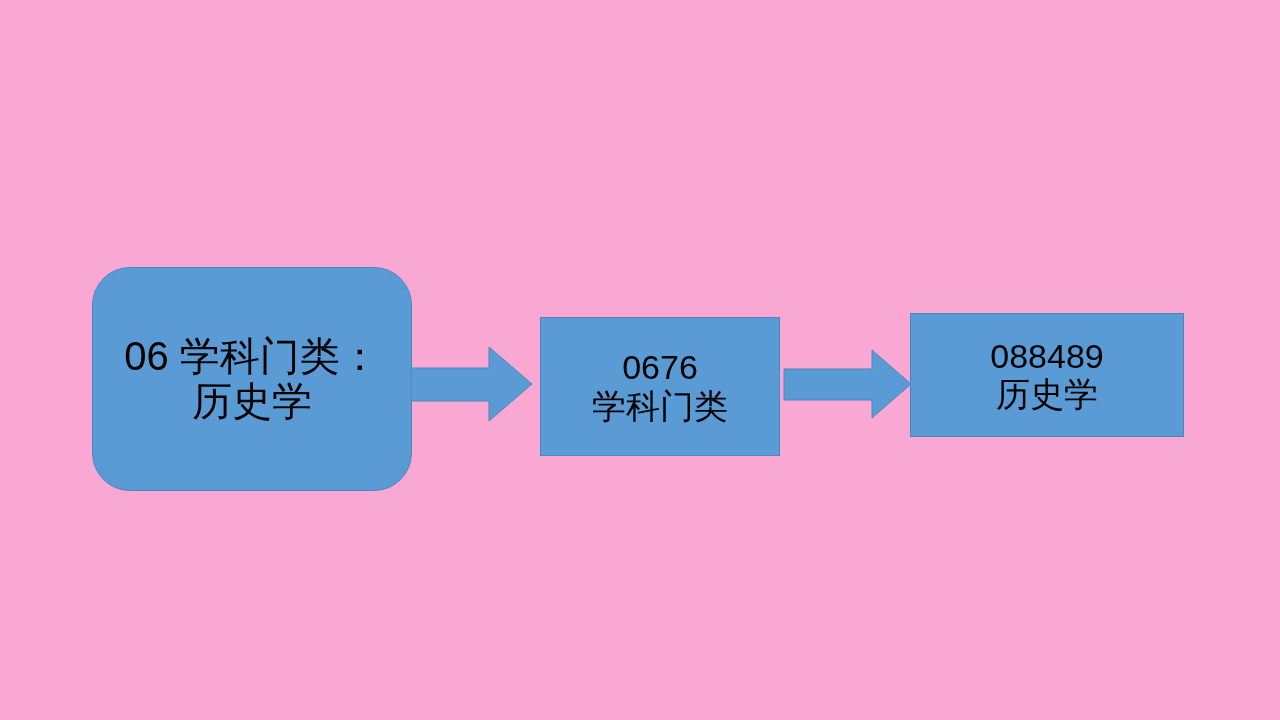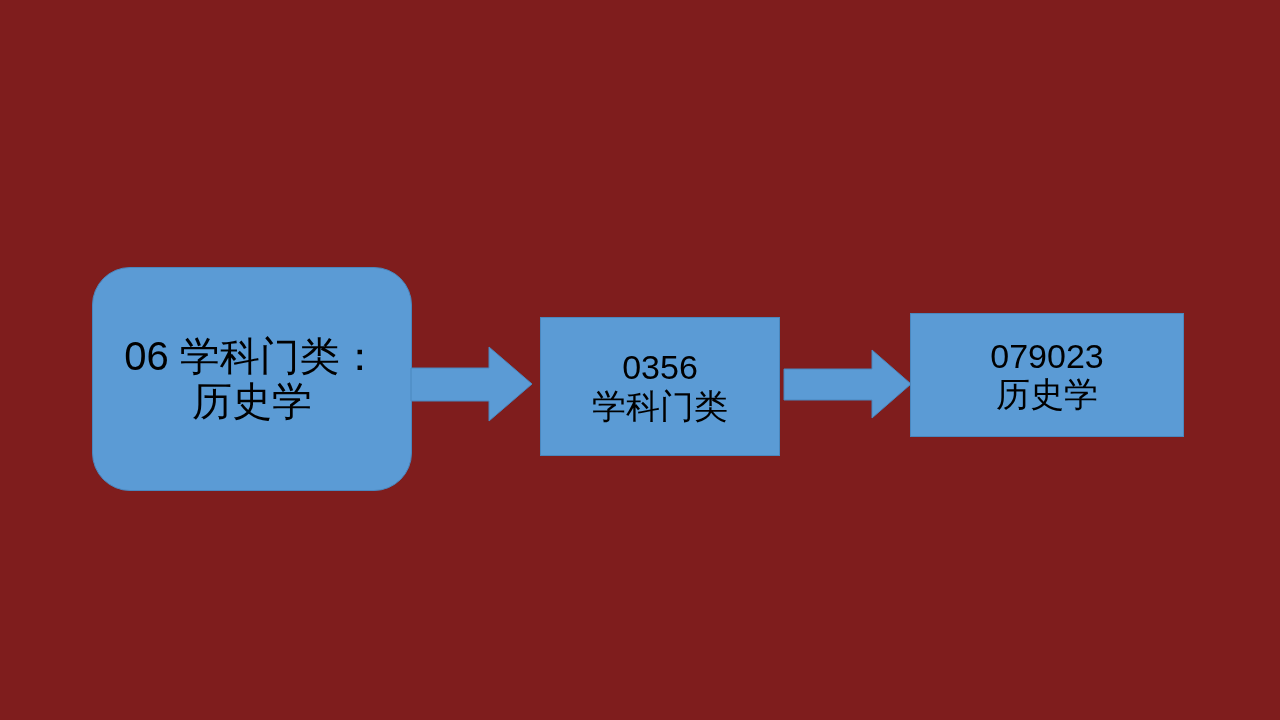--- a/index.html
+++ b/index.html
@@ -94,38 +94,38 @@
   }
   .arrow-shape {
     fill: #5B9BD5;
     stroke: #4A87BE;
     stroke-width: 1;
   }
 </style>
 </head>
 <body style="background: rgb(255, 255, 255);">
 
-<div id="canvas" style="background: #7f1d1d;">
+<div id="canvas" style="background: #f9a8d4;">
 
   <div class="node" id="node-category" style="background: rgb(91, 155, 213); border-color: rgb(74, 135, 190); color: rgb(0, 0, 0);">
     <span class="line line-1">06 学科门类：</span>
     <span class="line line-2">历史学</span>
   </div>
 
   <svg class="arrow" id="arrow-1" viewBox="0 0 122 78" preserveAspectRatio="none">
     <polygon class="arrow-shape" points="0,23 78,23 78,2 121,39 78,76 78,56 0,56" fill="#5B9BD5" stroke="#4A87BE"></polygon>
   </svg>
 
   <div class="node" id="node-class" style="background: rgb(91, 155, 213); border-color: rgb(74, 135, 190); color: rgb(0, 0, 0);">
-    <span class="line line-1">0356</span>
+    <span class="line line-1">0676</span>
     <span class="line line-2">学科门类</span>
   </div>
 
   <svg class="arrow" id="arrow-2" viewBox="0 0 128 72" preserveAspectRatio="none">
     <polygon class="arrow-shape" points="0,21 88,21 88,2 127,36 88,70 88,52 0,52" fill="#5B9BD5" stroke="#4A87BE"></polygon>
   </svg>
 
   <div class="node" id="node-major" style="background: rgb(91, 155, 213); border-color: rgb(74, 135, 190); color: rgb(0, 0, 0);">
-    <span class="line line-1">079023</span>
+    <span class="line line-1">088489</span>
     <span class="line line-2">历史学</span>
   </div>
 
 </div>
 
 </body></html>

